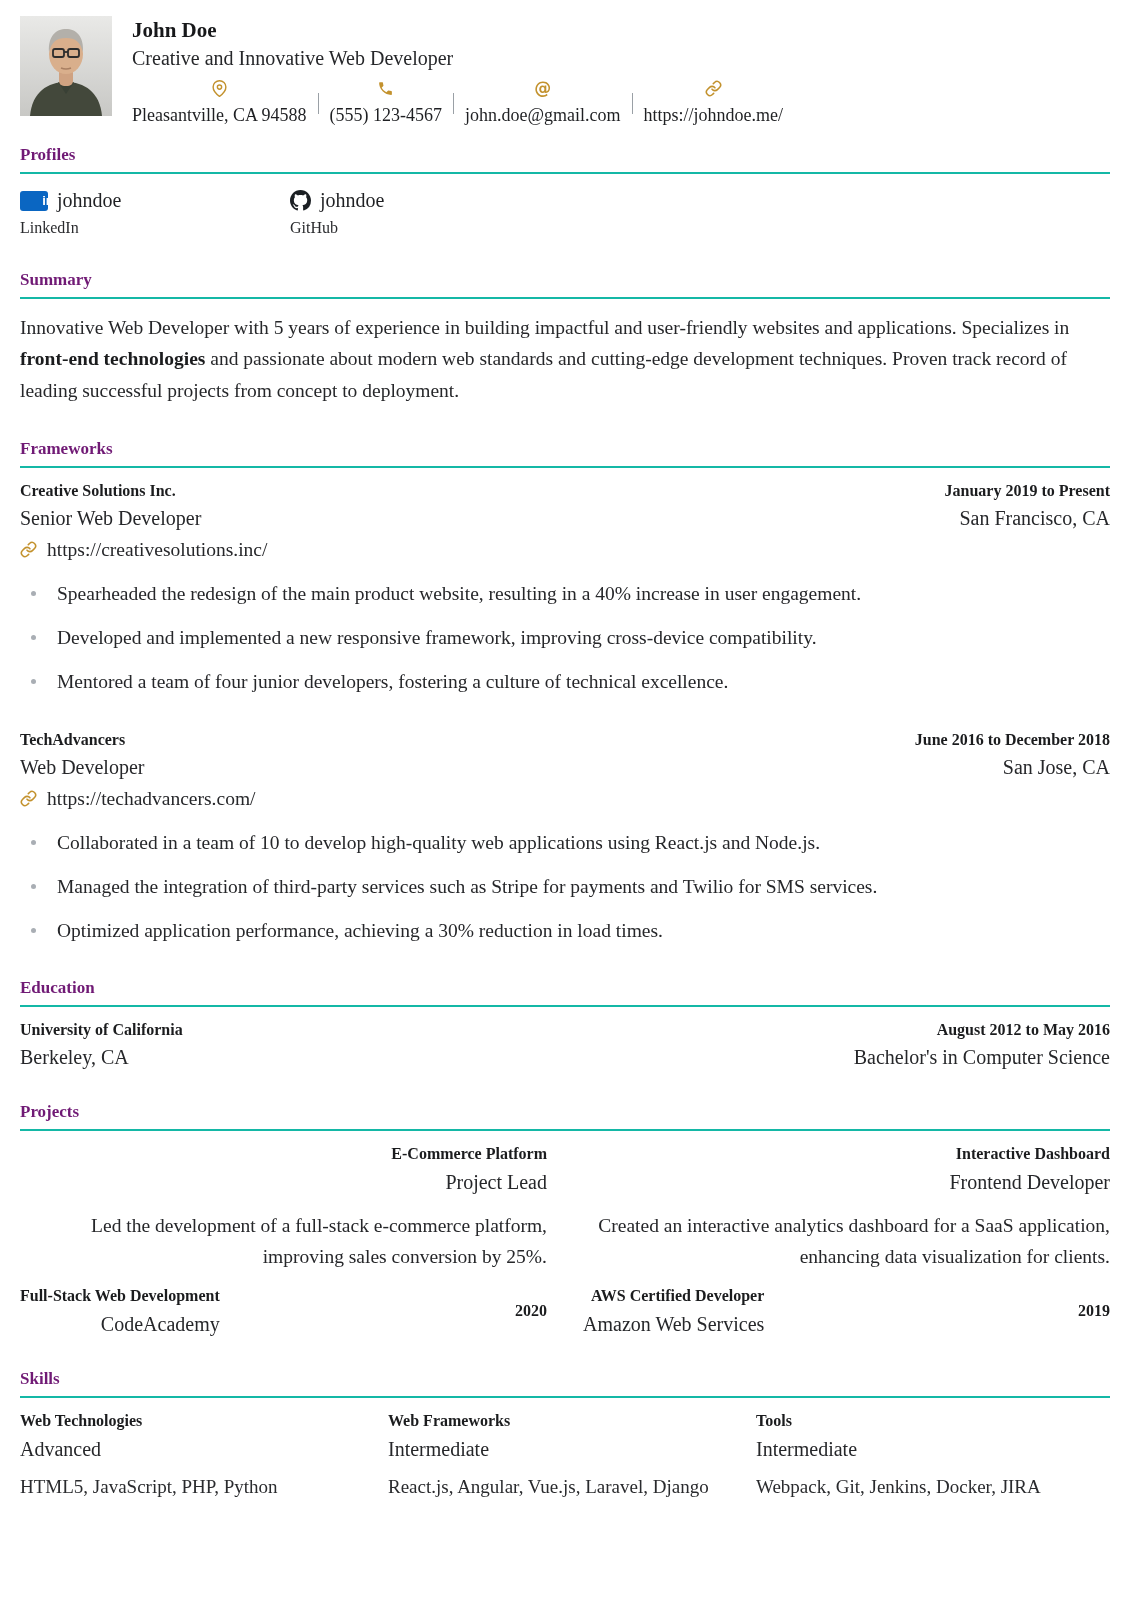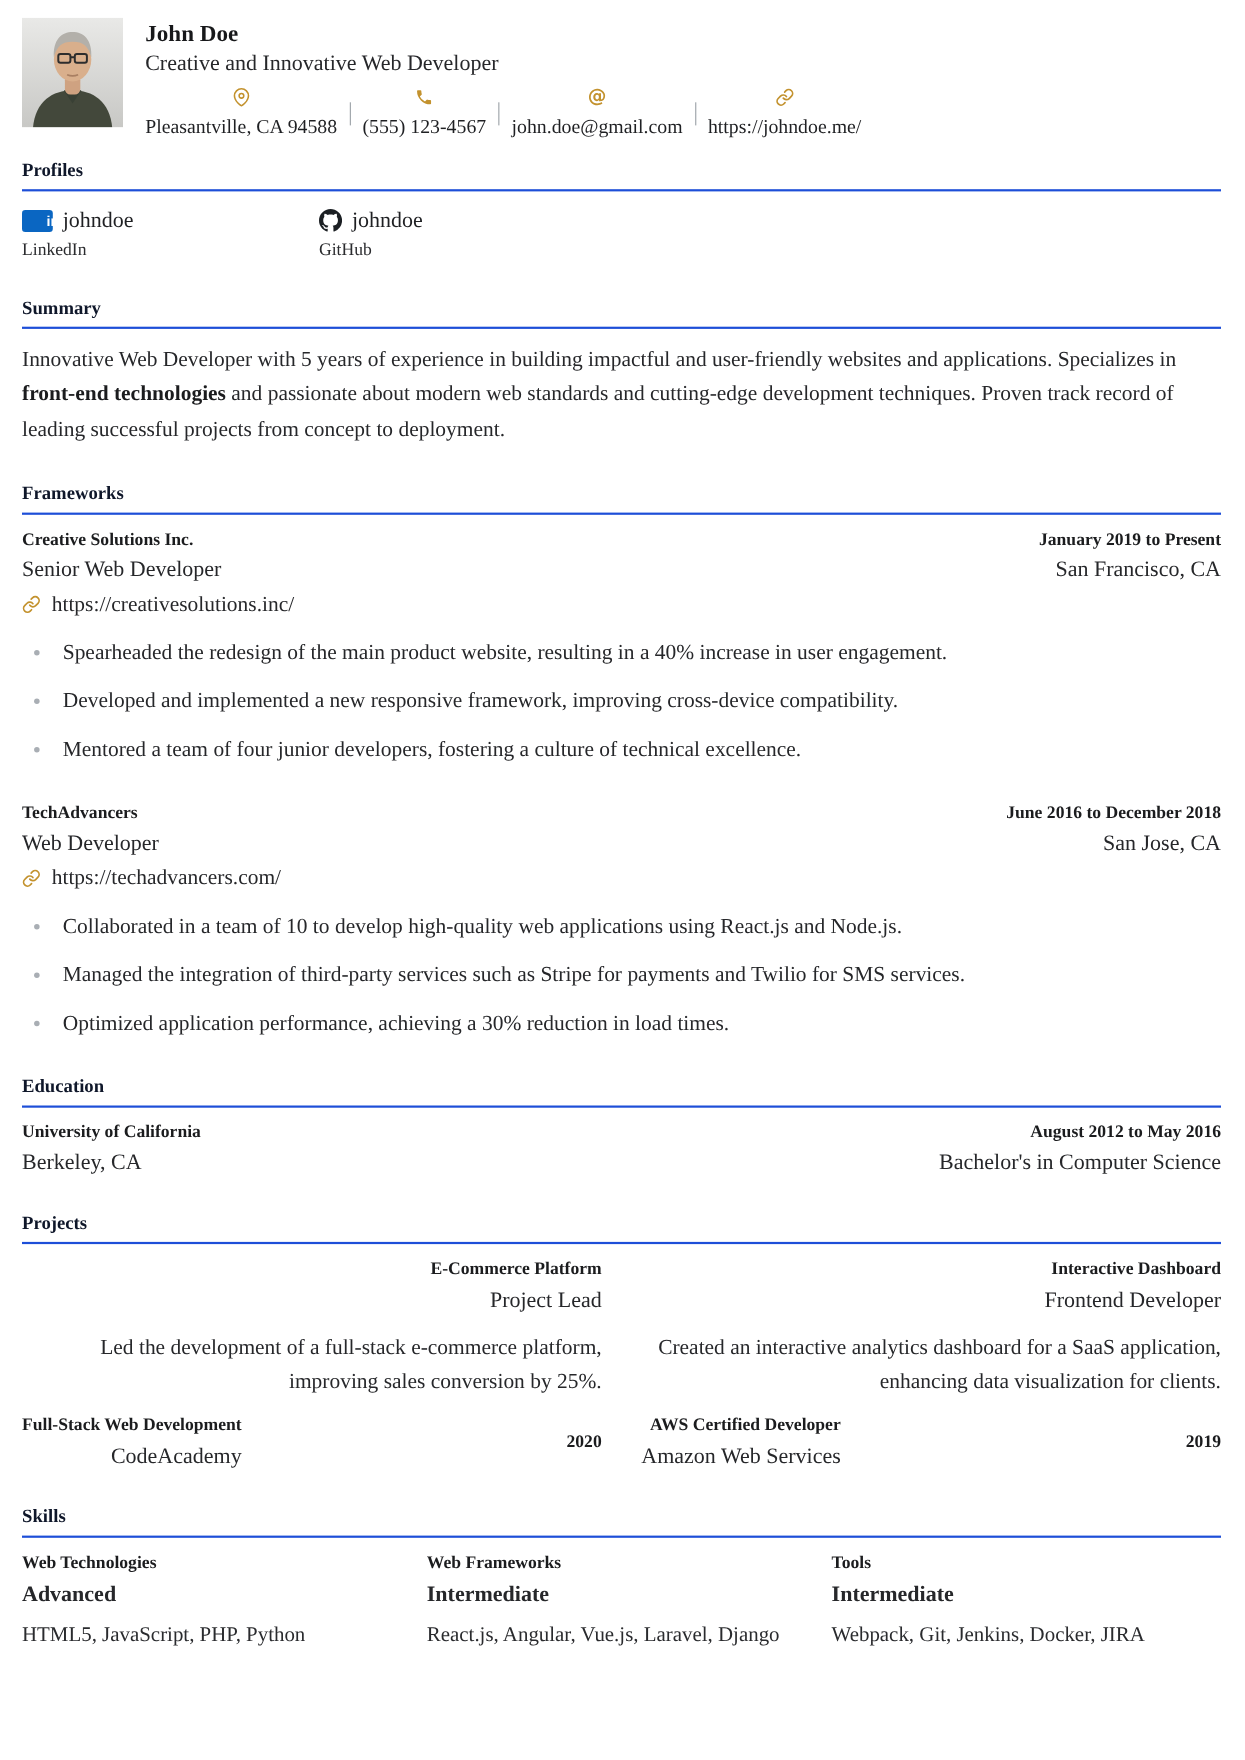--- a/index.html
+++ b/index.html
@@ -22,22 +22,22 @@
   .headline { font-size: 20px; margin-top: 5px; color: #26272a; }
   .contact-row { display: flex; align-items: center; gap: 11px; margin-top: 10px; font-size: 18px; }
   .contact-item { display: flex; align-items: center; gap: 8px; white-space: nowrap; flex-direction: column; }
   .contact-sep { width: 1px; height: 21px; background: #9aa0a6; }
   .gold-icon { display: inline-flex; width: 17px; height: 17px; color: #c3922e; }
   .gold-icon svg { width: 100%; height: 100%; }
   .at-glyph { font-size: 17px; font-weight: 700; color: #c3922e; line-height: 1; font-family: "DejaVu Sans", sans-serif; }
 
   
   h2.section-title {
-    font-size: 17px; font-weight: 700; color: #0f172a;
-    border-bottom: 2px solid #1d4ed8;
+    font-size: 17px; font-weight: 700; color: #701a75;
+    border-bottom: 2px solid #14b8a6;
     padding-bottom: 7px; margin-top: 33px;
   }
   h2.first { margin-top: 19px; }
 
   
   .profiles-row { display: flex; margin-top: 15px; }
   .profile-item { width: 270px; }
   .profile-top { display: flex; align-items: center; gap: 9px; font-size: 20px; }
   .profile-network { font-size: 16px; margin-top: 7px; color: #2a2b2e; }
   .linkedin-badge {
@@ -74,21 +74,21 @@
   .two-col { display: grid; grid-template-columns: 1fr 1fr; column-gap: 36px; margin-top: 14px; text-align: right; }
   .project-role { margin-top: 8px; }
   .project-desc { margin-top: 16px; font-size: 19.5px; line-height: 1.6; color: #26272a; }
 
   
   .cert { display: flex; justify-content: space-between; align-items: center; }
   .cert-issuer { margin-top: 8px; }
 
   
   .three-col { display: grid; grid-template-columns: 1fr 1fr 1fr; column-gap: 14px; margin-top: 14px; }
-  .skill-level { margin-top: 8px; font-weight: bold; }
+  .skill-level { margin-top: 8px; }
   .skill-keywords { margin-top: 15px; font-size: 19px; color: #2a2b2e; }
 </style>
 </head>
 <body>
 
 <div class="page">
 
   <header class="header">
     <div class="avatar">
       <svg viewBox="0 0 92 100" width="92" height="100">

